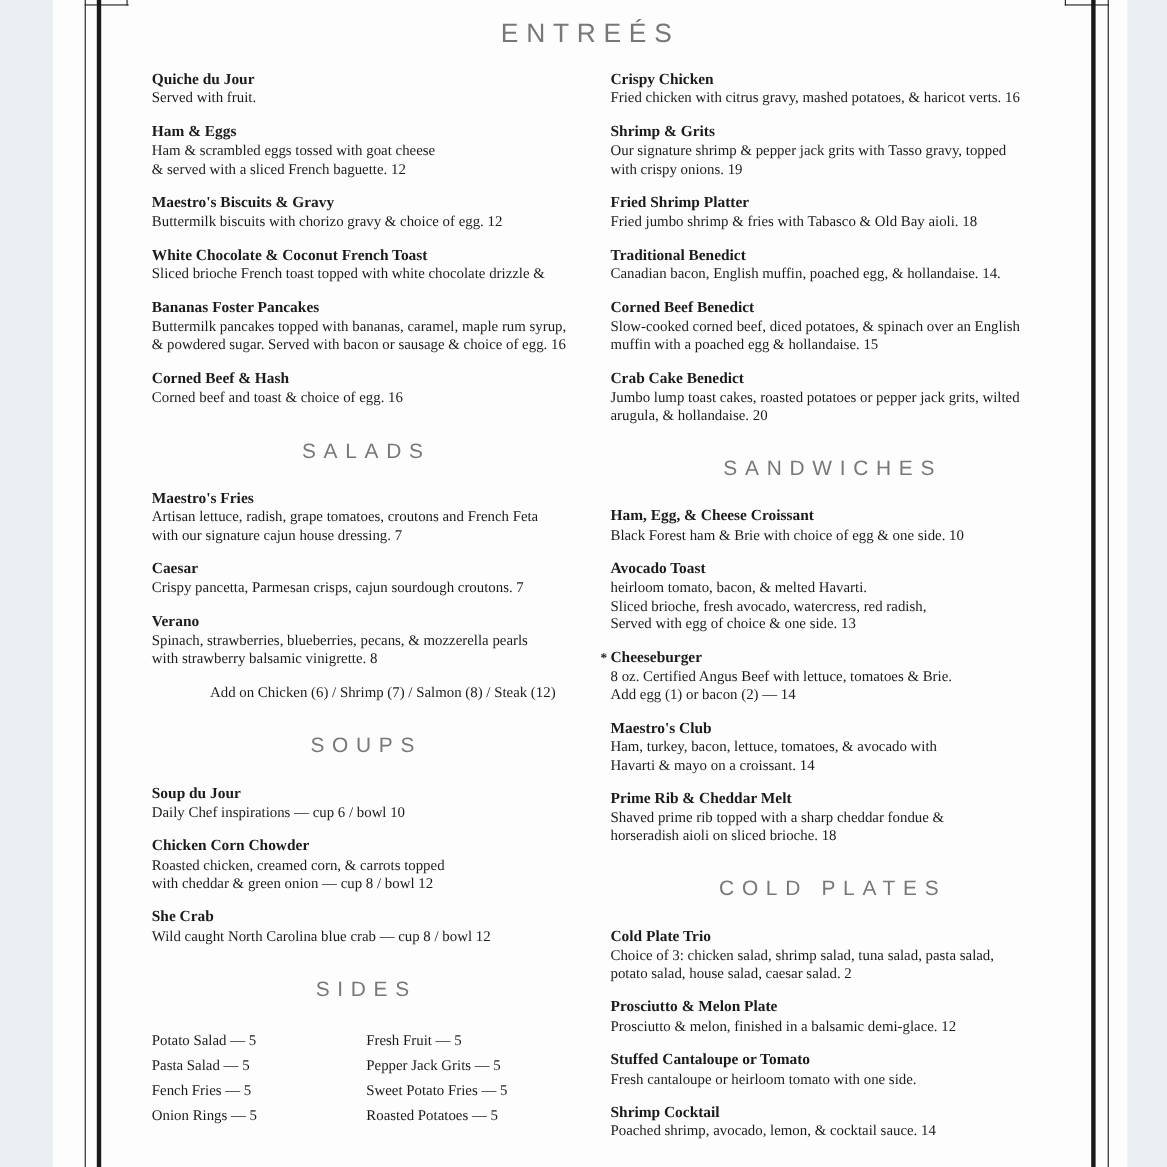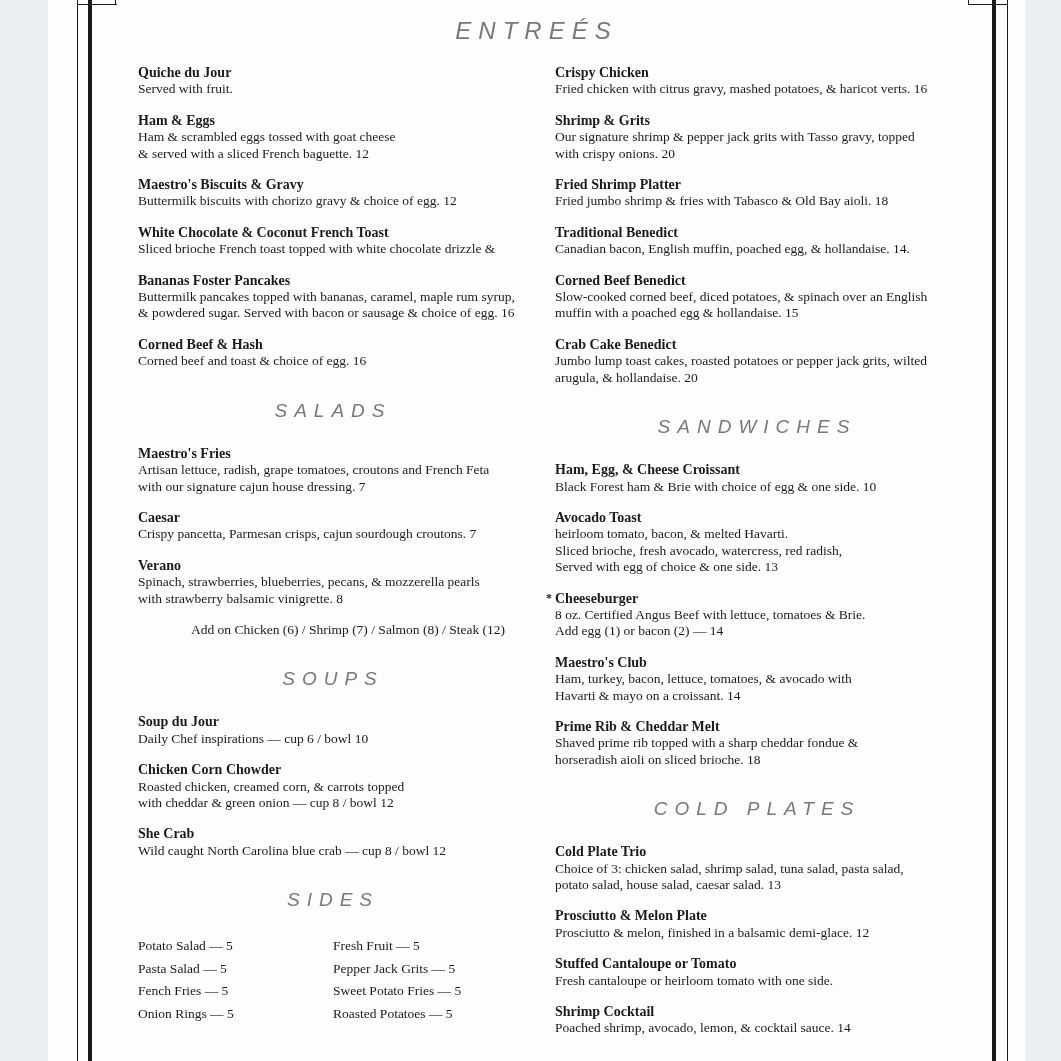--- a/index.html
+++ b/index.html
@@ -24,21 +24,20 @@
   .fl-top-left{left:77px;top:4px;width:40px;height:1px;}
   .fl-top-left-tick{left:115px;top:0;width:1px;height:5px;}
   .fl-top-right{left:968px;top:4px;width:40px;height:1px;}
   .fl-top-right-tick{left:968px;top:0;width:1px;height:5px;}
 
   .content{position:absolute;left:48px;top:0;width:977px;}
   .h1,.h2{
     font-family:"Liberation Sans","DejaVu Sans",sans-serif;
     font-weight:300;color:#787878;letter-spacing:7px;
     text-align:center;
-    font-style:italic;
   }
   .h1{font-size:24px;line-height:28px;padding-top:17px;margin-bottom:20px;}
   .h2{font-size:19px;line-height:30px;margin-top:26px;margin-bottom:20px;}
 
   .cols{display:flex;align-items:flex-start;}
   .col-left{width:390px;margin-left:90px;}
   .col-right{width:430px;margin-left:27px;}
   .col-right .h2{padding-right:26px;}
 
   .menu-item{margin-bottom:15px;font-size:13.5px;line-height:16.4px;}
@@ -157,21 +156,21 @@
 
       <div class="col-right">
         <div>
             <div class="menu-item">
               <div class="item-name">Crispy Chicken</div>
               <div class="item-line">Fried chicken with citrus gravy, mashed potatoes, &amp; haricot verts. 16</div>
             </div>
             <div class="menu-item">
               <div class="item-name">Shrimp &amp; Grits</div>
               <div class="item-line">Our signature shrimp &amp; pepper jack grits with Tasso gravy, topped</div>
-              <div class="item-line">with crispy onions. 20</div>
+              <div class="item-line">with crispy onions. 19</div>
             </div>
             <div class="menu-item">
               <div class="item-name">Fried Shrimp Platter</div>
               <div class="item-line">Fried jumbo shrimp &amp; fries with Tabasco &amp; Old Bay aioli. 18</div>
             </div>
             <div class="menu-item">
               <div class="item-name">Traditional Benedict</div>
               <div class="item-line">Canadian bacon, English muffin, poached egg, &amp; hollandaise. 14.</div>
             </div>
             <div class="menu-item">
@@ -213,21 +212,21 @@
               <div class="item-line">Shaved prime rib topped with a sharp cheddar fondue &amp;</div>
               <div class="item-line">horseradish aioli on sliced brioche. 18</div>
             </div>
           </div>
 
         <div class="h2">COLD PLATES</div>
         <div>
             <div class="menu-item">
               <div class="item-name">Cold Plate Trio</div>
               <div class="item-line">Choice of 3: chicken salad, shrimp salad, tuna salad, pasta salad,</div>
-              <div class="item-line">potato salad, house salad, caesar salad. 13</div>
+              <div class="item-line">potato salad, house salad, caesar salad. 2</div>
             </div>
             <div class="menu-item">
               <div class="item-name">Prosciutto &amp; Melon Plate</div>
               <div class="item-line">Prosciutto &amp; melon, finished in a balsamic demi-glace. 12</div>
             </div>
             <div class="menu-item">
               <div class="item-name">Stuffed Cantaloupe or Tomato</div>
               <div class="item-line">Fresh cantaloupe or heirloom tomato with one side.</div>
             </div>
             <div class="menu-item">

